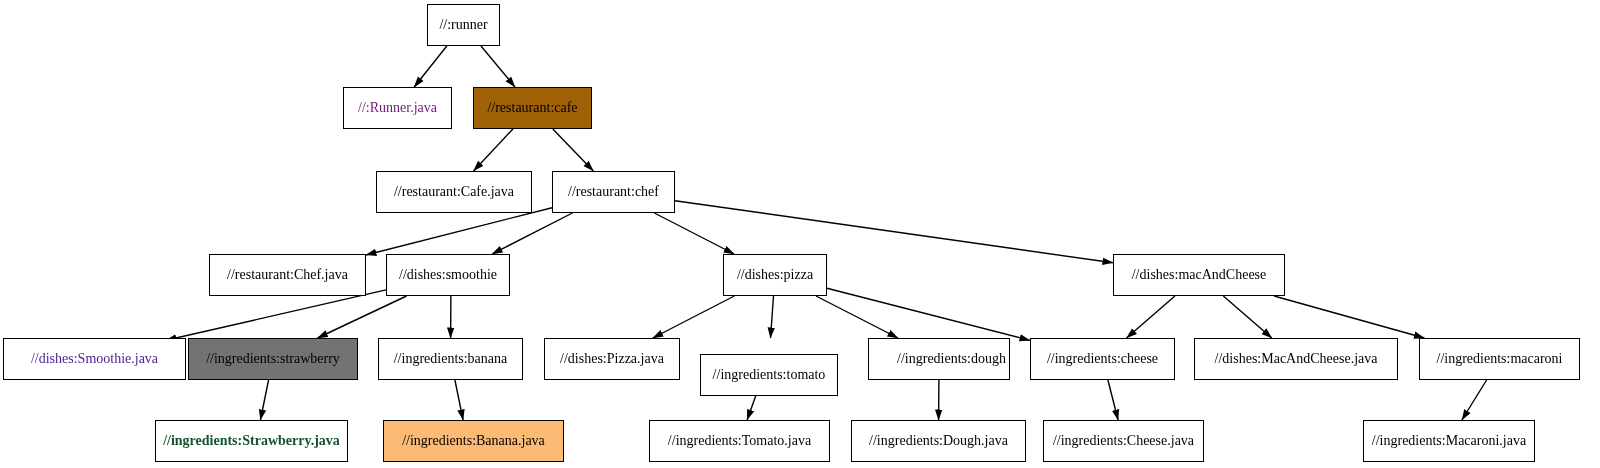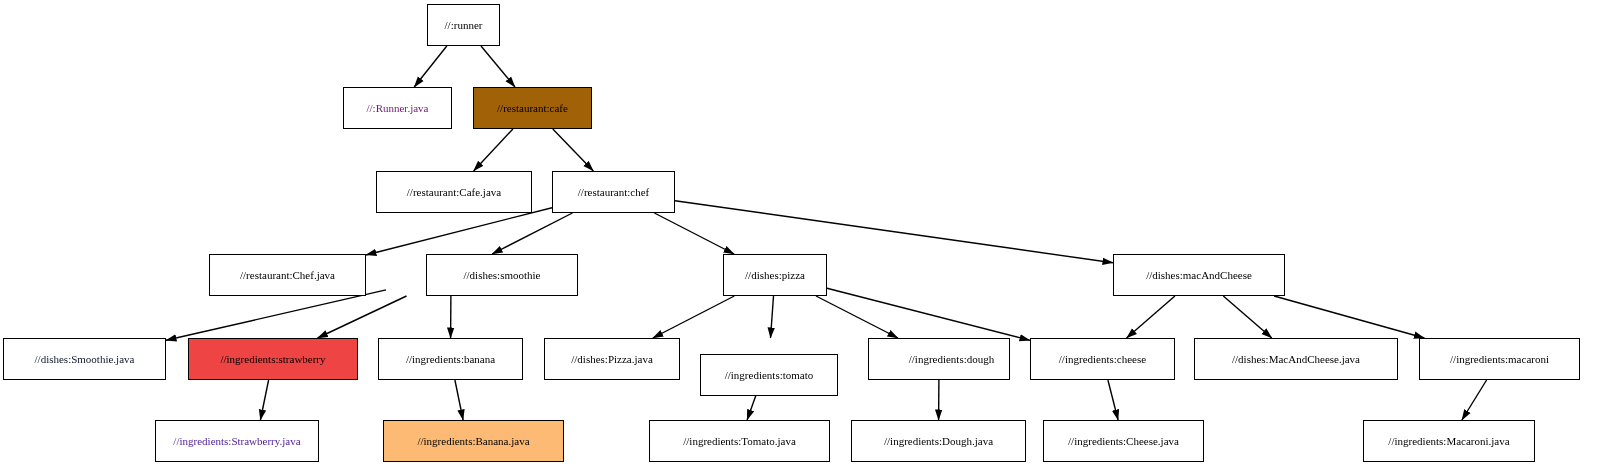--- a/index.html
+++ b/index.html
@@ -22,21 +22,21 @@
   .node {
     position: absolute;
     display: flex;
     align-items: center;
     justify-content: center;
     box-sizing: border-box;
     border: 1.5px solid #000000;
     background: #ffffff;
     color: #000000;
     font-family: "Liberation Serif", "DejaVu Serif", serif;
-    font-size: 11px;
+    font-size: 14px;
     white-space: nowrap;
     text-align: center;
   }
 </style>
 </head>
 <body>
 
 <div class="graph">
   <svg id="edge-layer" width="1600" height="468" viewBox="0 0 1600 468">
     <defs>
@@ -71,32 +71,32 @@
         <line x1="1486.6" y1="380.0" x2="1461.9" y2="420.0" stroke="#000000" stroke-width="1.4" marker-end="url(#arrowhead)"></line>
       </g>
   </svg>
   <div id="node-layer">
       <div class="node" style="left: 427px; top: 4px; width: 73px; height: 42px; border-color: rgb(0, 0, 0); background: rgb(255, 255, 255); color: rgb(0, 0, 0);">//:runner</div>
       <div class="node" style="left: 343px; top: 87px; width: 109px; height: 42px; border-color: rgb(0, 0, 0); background: rgb(255, 255, 255); color: #701a75;">//:Runner.java</div>
       <div class="node" style="left: 473px; top: 87px; width: 119px; height: 42px; border-color: rgb(0, 0, 0); background: #a16207; color: rgb(0, 0, 0);">//restaurant:cafe</div>
       <div class="node" style="left: 376px; top: 171px; width: 156px; height: 42px; border-color: rgb(0, 0, 0); background: rgb(255, 255, 255); color: rgb(0, 0, 0);">//restaurant:Cafe.java</div>
       <div class="node" style="left: 552px; top: 171px; width: 123px; height: 42px; border-color: rgb(0, 0, 0); background: rgb(255, 255, 255); color: rgb(0, 0, 0);">//restaurant:chef</div>
       <div class="node" style="left: 209px; top: 254px; width: 157px; height: 42px; border-color: rgb(0, 0, 0); background: rgb(255, 255, 255); color: rgb(0, 0, 0);">//restaurant:Chef.java</div>
-      <div class="node" style="left: 386px; top: 254px; width: 152px; height: 42px; border-color: rgb(0, 0, 0); background: rgb(255, 255, 255); color: rgb(0, 0, 0); margin-left: 40px;">//dishes:smoothie</div>
+      <div class="node" style="left: 386px; top: 254px; width: 124px; height: 42px; border-color: rgb(0, 0, 0); background: rgb(255, 255, 255); color: rgb(0, 0, 0);">//dishes:smoothie</div>
       <div class="node" style="left: 723px; top: 254px; width: 104px; height: 42px; border-color: rgb(0, 0, 0); background: rgb(255, 255, 255); color: rgb(0, 0, 0);">//dishes:pizza</div>
       <div class="node" style="left: 1113px; top: 254px; width: 172px; height: 42px; border-color: rgb(0, 0, 0); background: rgb(255, 255, 255); color: rgb(0, 0, 0);">//dishes:macAndCheese</div>
-      <div class="node" style="left: 3px; top: 338px; width: 163px; height: 42px; border-color: rgb(0, 0, 0); background: rgb(255, 255, 255); color: #0f172a;">//dishes:Smoothie.java</div>
-      <div class="node" style="left: 188px; top: 338px; width: 170px; height: 42px; border-color: rgb(0, 0, 0); background: #ef4444; color: rgb(0, 0, 0);">//ingredients:strawberry</div>
+      <div class="node" style="left: 3px; top: 338px; width: 183px; height: 42px; border-color: rgb(0, 0, 0); background: rgb(255, 255, 255); color: #4c1d95;">//dishes:Smoothie.java</div>
+      <div class="node" style="left: 188px; top: 338px; width: 170px; height: 42px; border-color: rgb(0, 0, 0); background: #737373; color: rgb(0, 0, 0);">//ingredients:strawberry</div>
       <div class="node" style="left: 378px; top: 338px; width: 145px; height: 42px; border-color: rgb(0, 0, 0); background: rgb(255, 255, 255); color: rgb(0, 0, 0);">//ingredients:banana</div>
       <div class="node" style="left: 544px; top: 338px; width: 136px; height: 42px; border-color: rgb(0, 0, 0); background: rgb(255, 255, 255); color: rgb(0, 0, 0);">//dishes:Pizza.java</div>
       <div class="node" style="left: 700px; top: 354px; width: 138px; height: 42px; border-color: rgb(0, 0, 0); background: rgb(255, 255, 255); color: rgb(0, 0, 0);">//ingredients:tomato</div>
       <div class="node" style="left: 868px; top: 338px; width: 142px; height: 42px; border-color: rgb(0, 0, 0); background: rgb(255, 255, 255); color: rgb(0, 0, 0); padding-left: 25px;">//ingredients:dough</div>
       <div class="node" style="left: 1030px; top: 338px; width: 145px; height: 42px; border-color: rgb(0, 0, 0); background: rgb(255, 255, 255); color: rgb(0, 0, 0);">//ingredients:cheese</div>
       <div class="node" style="left: 1194px; top: 338px; width: 204px; height: 42px; border-color: rgb(0, 0, 0); background: rgb(255, 255, 255); color: rgb(0, 0, 0);">//dishes:MacAndCheese.java</div>
       <div class="node" style="left: 1419px; top: 338px; width: 161px; height: 42px; border-color: rgb(0, 0, 0); background: rgb(255, 255, 255); color: rgb(0, 0, 0);">//ingredients:macaroni</div>
-      <div class="node" style="left: 155px; top: 420px; width: 164px; height: 42px; border-color: rgb(0, 0, 0); background: rgb(255, 255, 255); color: #4c1d95;">//ingredients:Strawberry.java</div>
+      <div class="node" style="left: 155px; top: 420px; width: 193px; height: 42px; border-color: rgb(0, 0, 0); background: rgb(255, 255, 255); color: #14532d; font-weight: bold;">//ingredients:Strawberry.java</div>
       <div class="node" style="left: 377px; top: 420px; width: 181px; height: 42px; border-color: rgb(0, 0, 0); background: #fdba74; color: rgb(0, 0, 0); margin-left: 6px;">//ingredients:Banana.java</div>
       <div class="node" style="left: 649px; top: 420px; width: 181px; height: 42px; border-color: rgb(0, 0, 0); background: rgb(255, 255, 255); color: rgb(0, 0, 0);">//ingredients:Tomato.java</div>
       <div class="node" style="left: 851px; top: 420px; width: 175px; height: 42px; border-color: rgb(0, 0, 0); background: rgb(255, 255, 255); color: rgb(0, 0, 0);">//ingredients:Dough.java</div>
       <div class="node" style="left: 1043px; top: 420px; width: 161px; height: 42px; border-color: rgb(0, 0, 0); background: rgb(255, 255, 255); color: rgb(0, 0, 0);">//ingredients:Cheese.java</div>
       <div class="node" style="left: 1363px; top: 420px; width: 172px; height: 42px; border-color: rgb(0, 0, 0); background: rgb(255, 255, 255); color: rgb(0, 0, 0);">//ingredients:Macaroni.java</div>
     </div>
 </div>
 
 </body></html>

